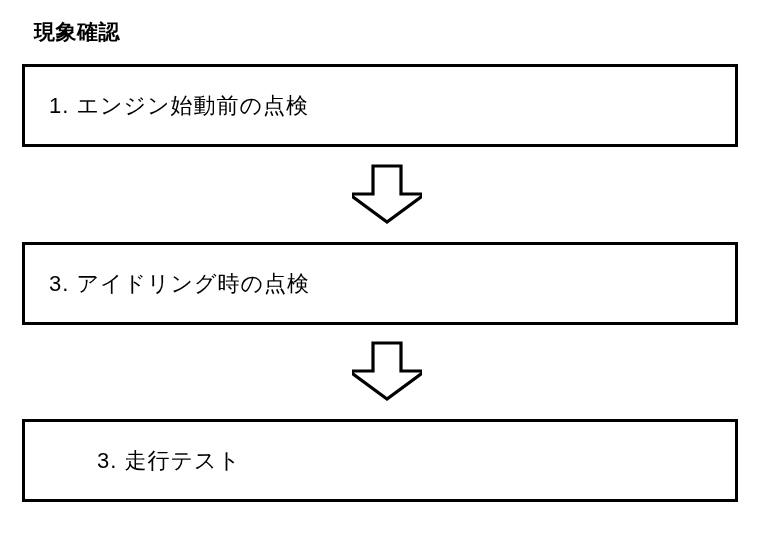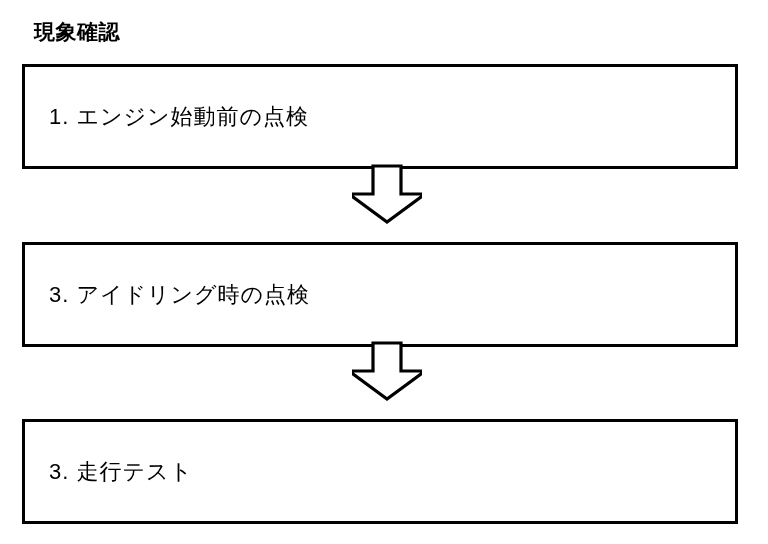--- a/index.html
+++ b/index.html
@@ -35,30 +35,30 @@
     line-height: 28px;
     letter-spacing: 0.5px;
     white-space: nowrap;
   }
 
   
   .step-box {
     position: absolute;
     left: 22px;
     width: 716px;       
-    height: 105px;
+    height: 83px;
     box-sizing: border-box;
     border: 3px solid #000000;
     background: #ffffff;
     display: flex;
     align-items: center;
   }
   .step-box.step-1 { top: 60px; }
   .step-box.step-2 { top: 238px; }
-  .step-box.step-3 { top: 415px; }
+  .step-box.step-3 { top: 415px; padding-left: 48px; }
 
   .step-label {
     padding-left: 24px;
     font-size: 22px;
     line-height: 30px;
     letter-spacing: 1px;
     white-space: nowrap;
   }
 
   

